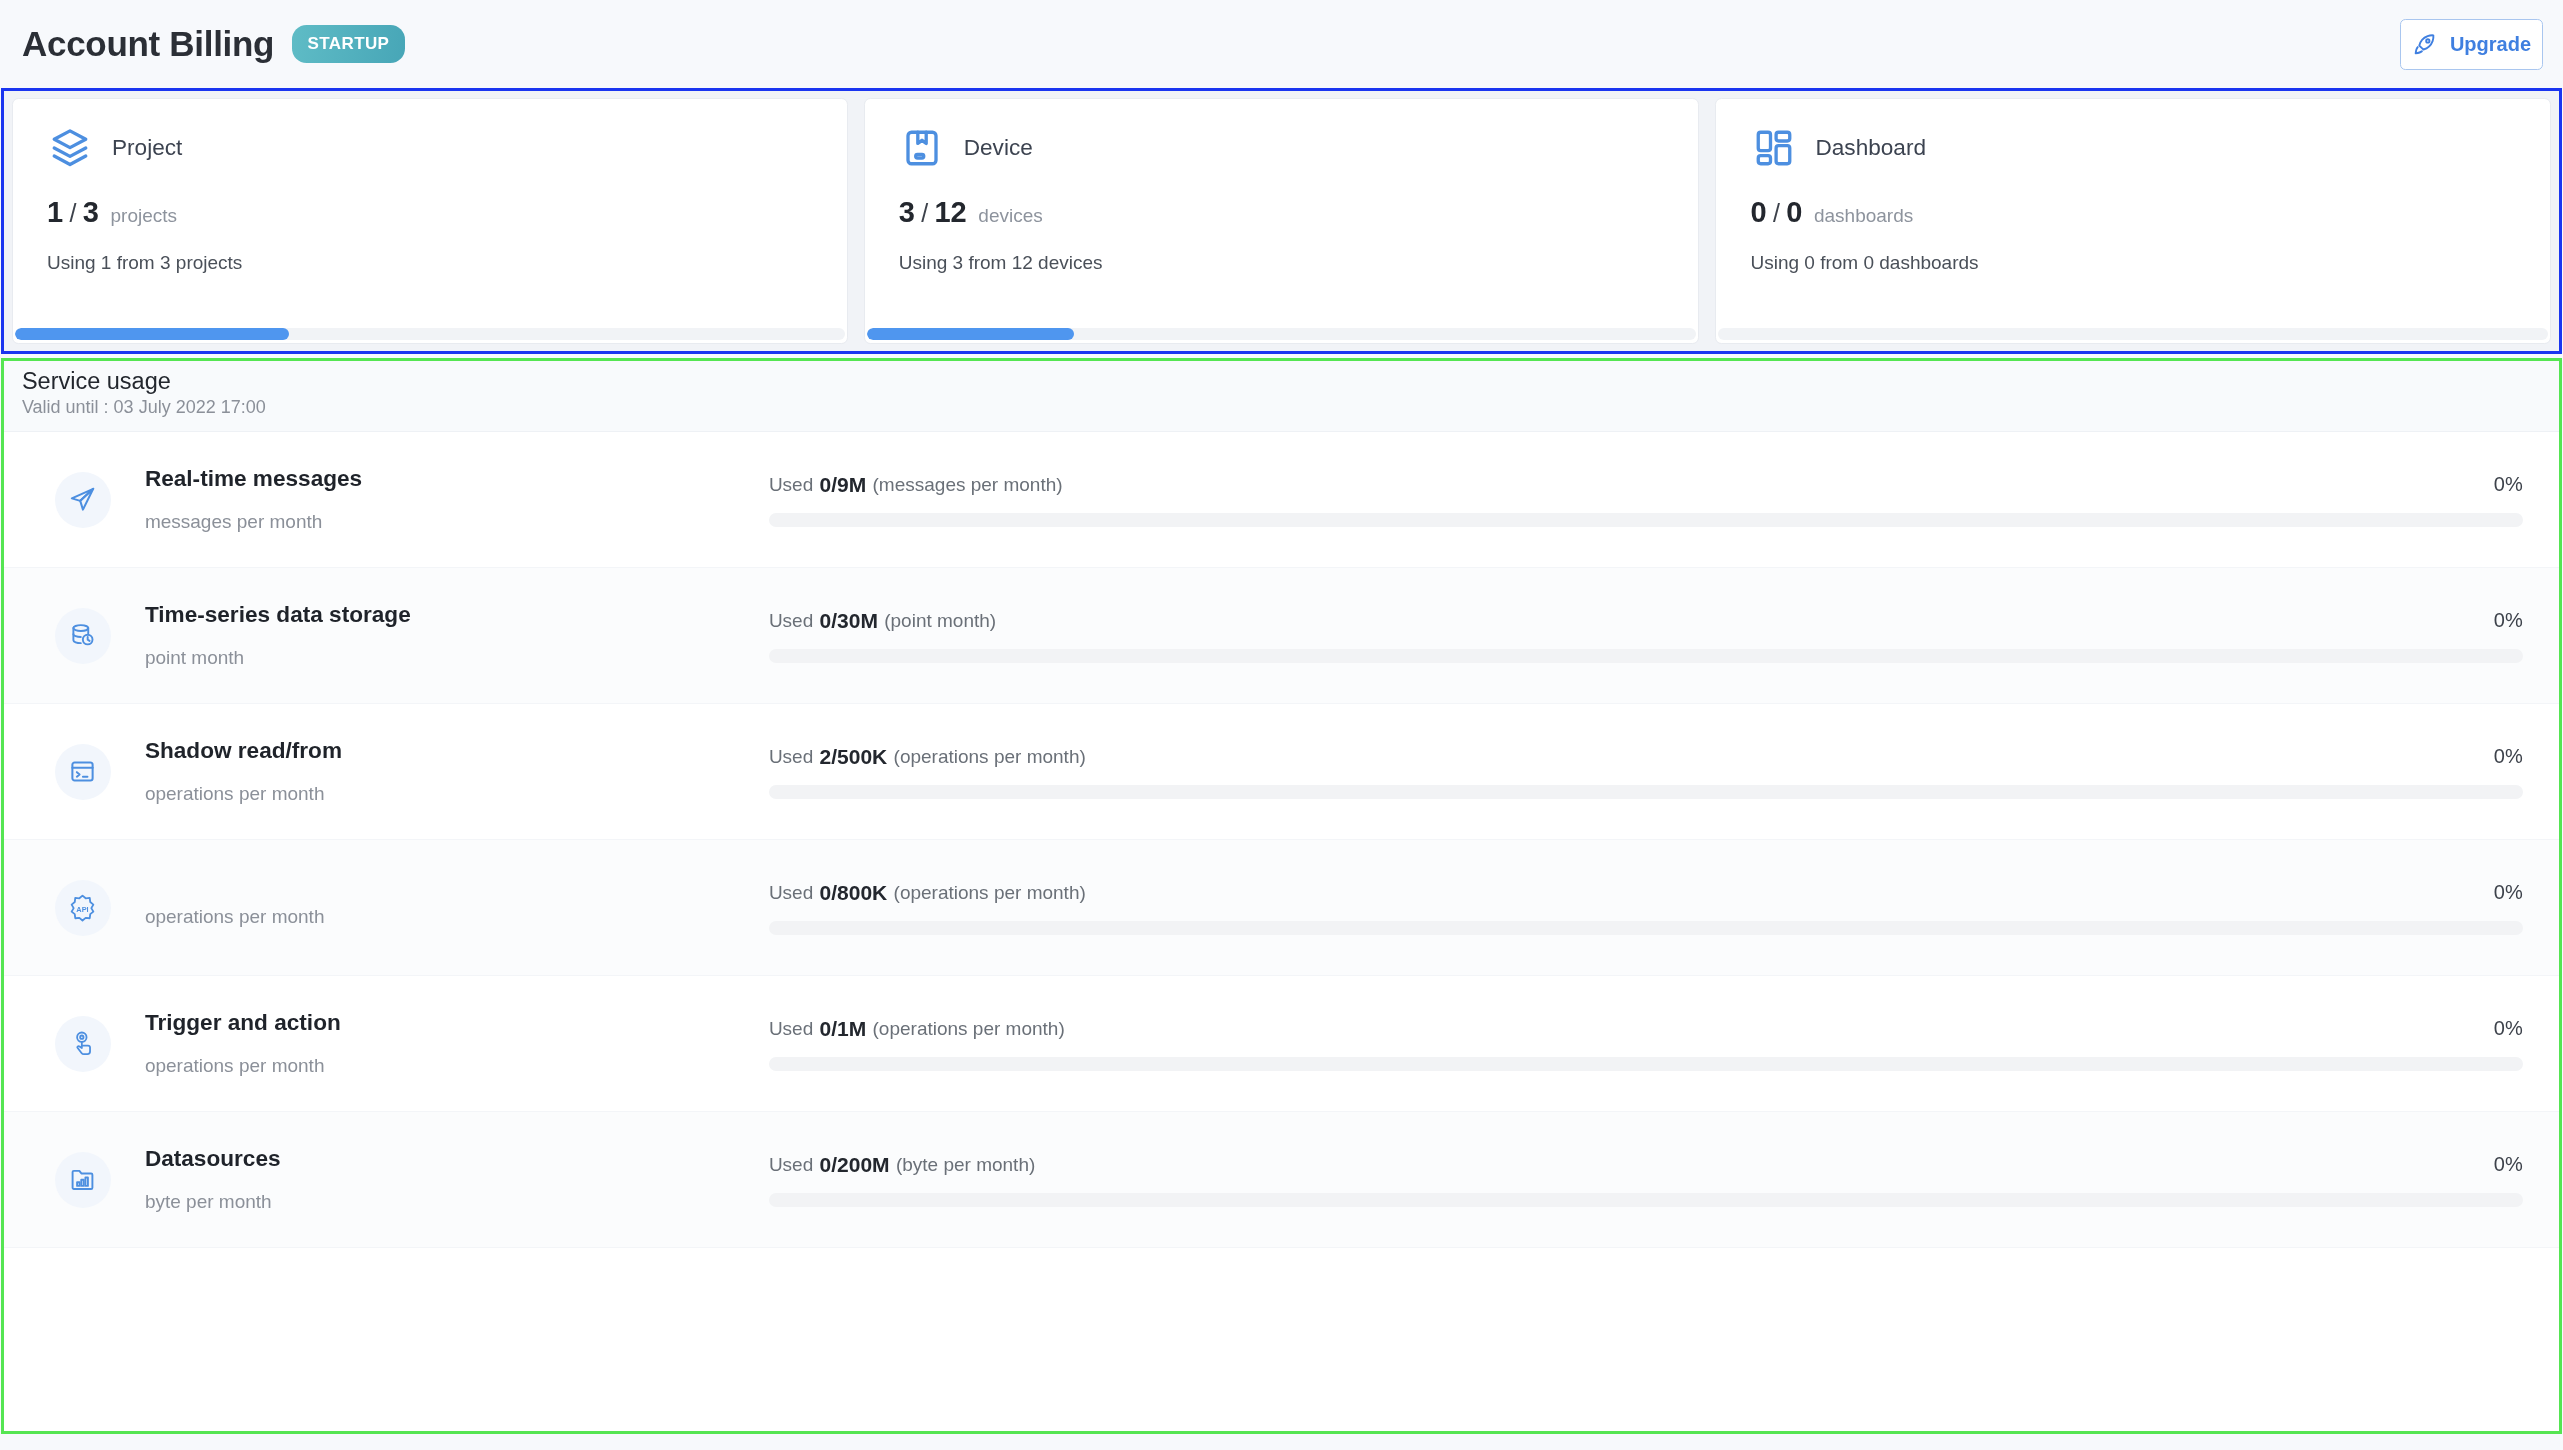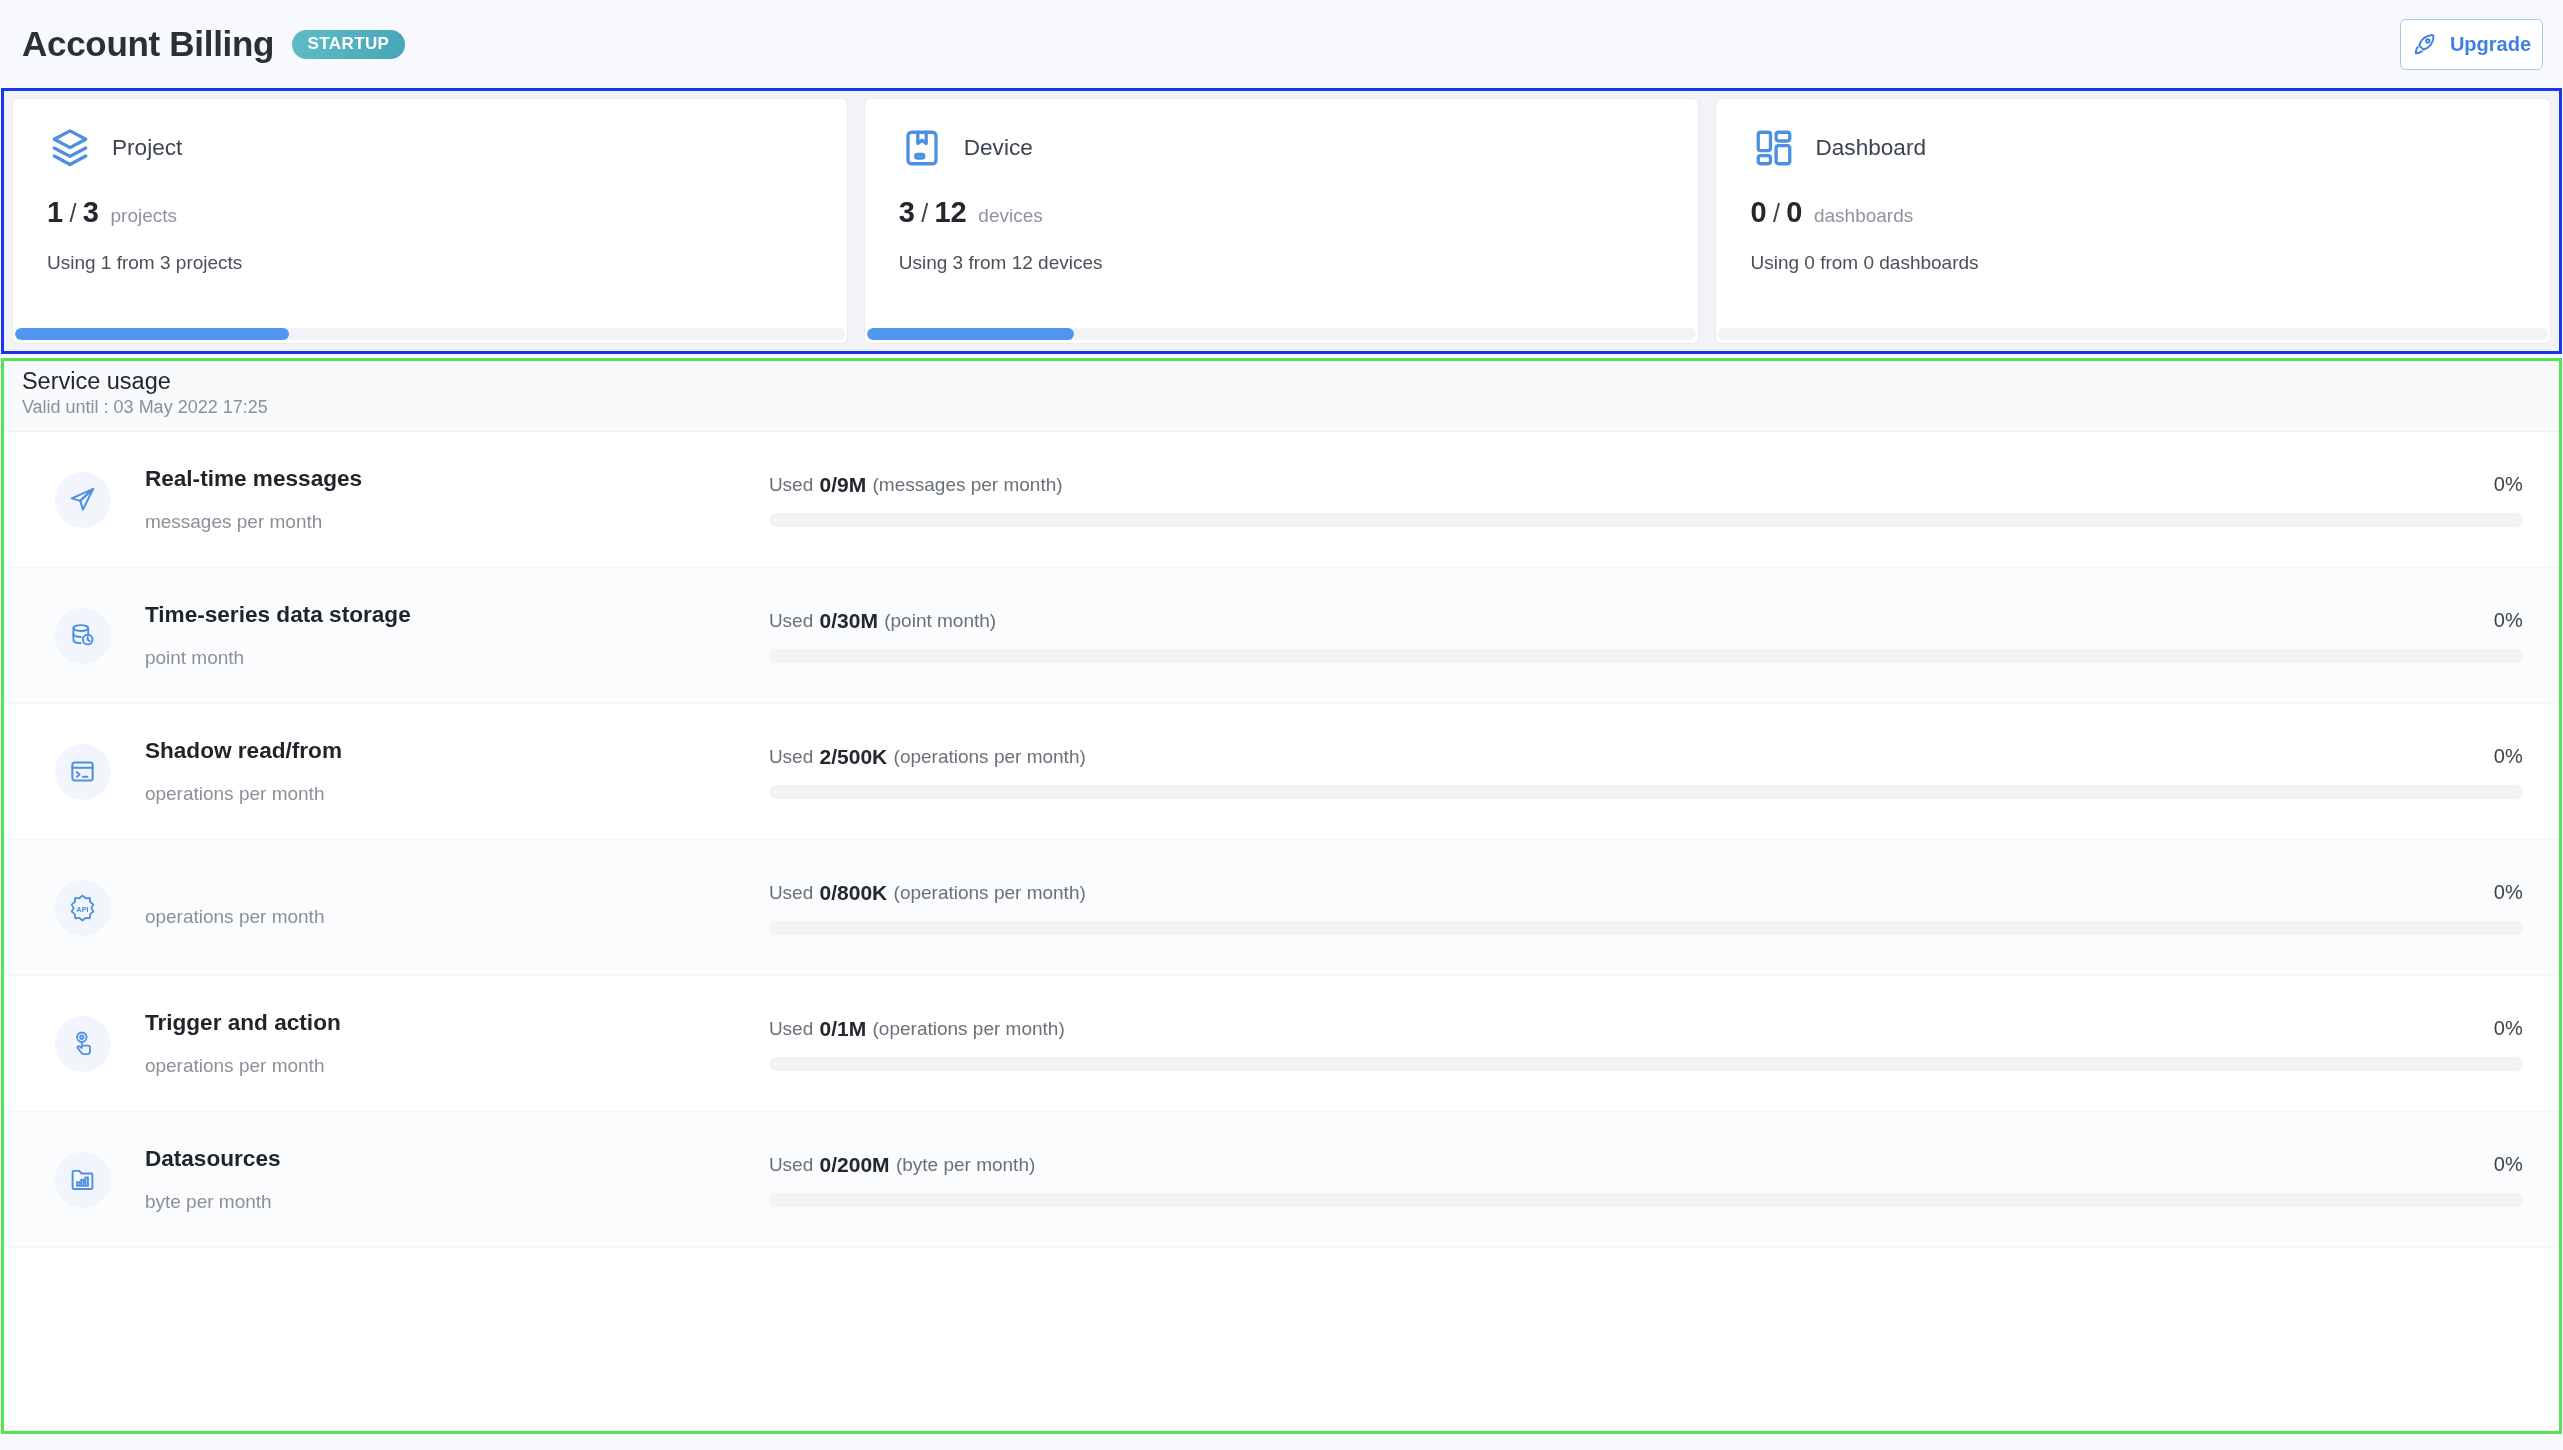--- a/index.html
+++ b/index.html
@@ -22,21 +22,21 @@
   }
   .page-title {
     font-size: 35px;
     font-weight: bold;
     color: #2b2f36;
     letter-spacing: -0.3px;
     text-align: right;
   }
   .plan-badge {
     margin-left: 18px;
-    height: 29px;
+    height: 38px;
     padding: 0 15.4px;
     border-radius: 14.5px;
     background: linear-gradient(100deg, #5fbcc6 0%, #47a6b7 100%);
     color: #ffffff;
     font-size: 17px;
     font-weight: bold;
     letter-spacing: 0.4px;
     display: flex;
     align-items: center;
   }
@@ -248,21 +248,21 @@
     </div>
     <div class="stat-track">
       <div class="stat-fill" style="width: 0%;"></div>
     </div>
   </div>
 </div>
 
 <div class="usage-frame annot-green">
   <div class="usage-header">
     <div class="usage-title">Service usage</div>
-    <div class="usage-valid">Valid until : 03 May 2022 17:25</div>
+    <div class="usage-valid">Valid until : 03 July 2022 17:00</div>
   </div>
 
   <div class="usage-list">
 
     <div class="usage-row">
       <span class="row-icon-circle">
         <svg width="27" height="27" viewBox="0 0 24 24" fill="none" stroke="#4d8fe0" stroke-width="1.8" stroke-linecap="round" stroke-linejoin="round">
           <path d="M21.5 2.5 L2.5 11 L10 13.2 L21.5 2.5 Z"></path>
           <path d="M21.5 2.5 L10 13.2 L12.4 21 L21.5 2.5 Z"></path>
         </svg>

